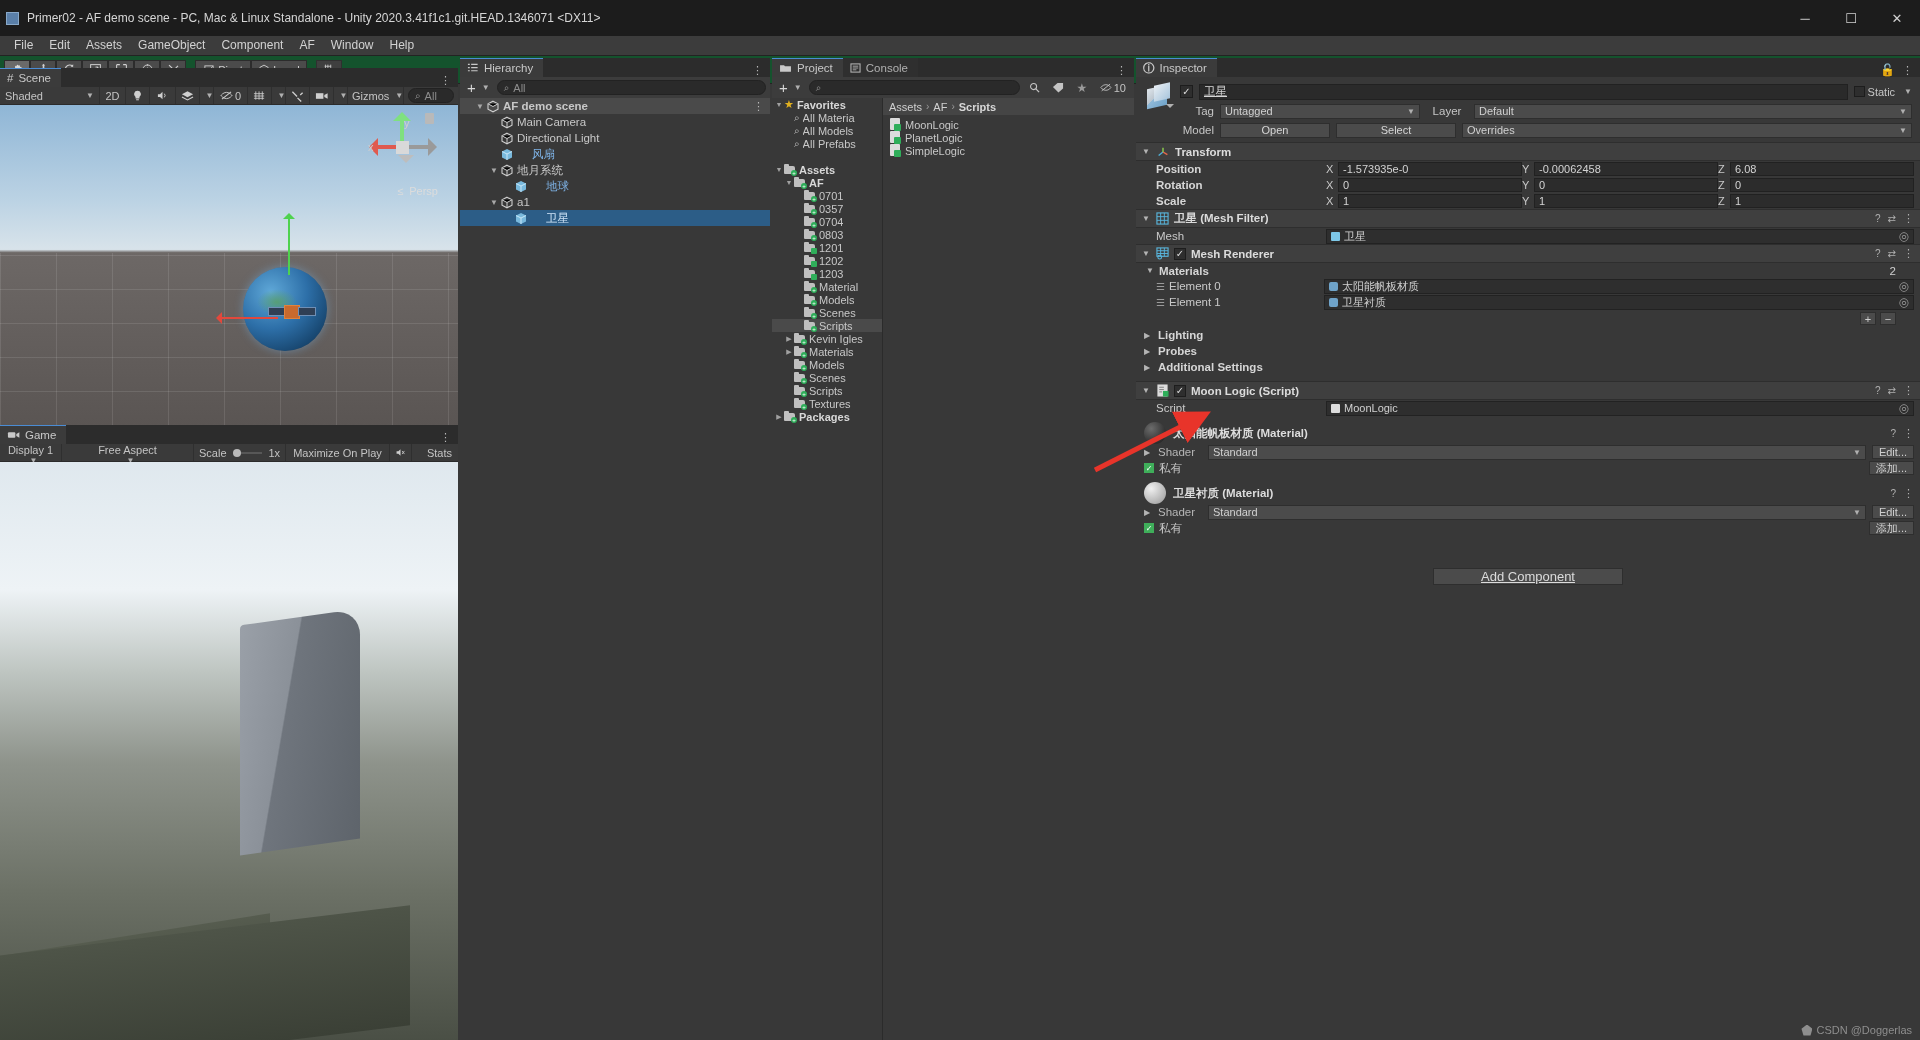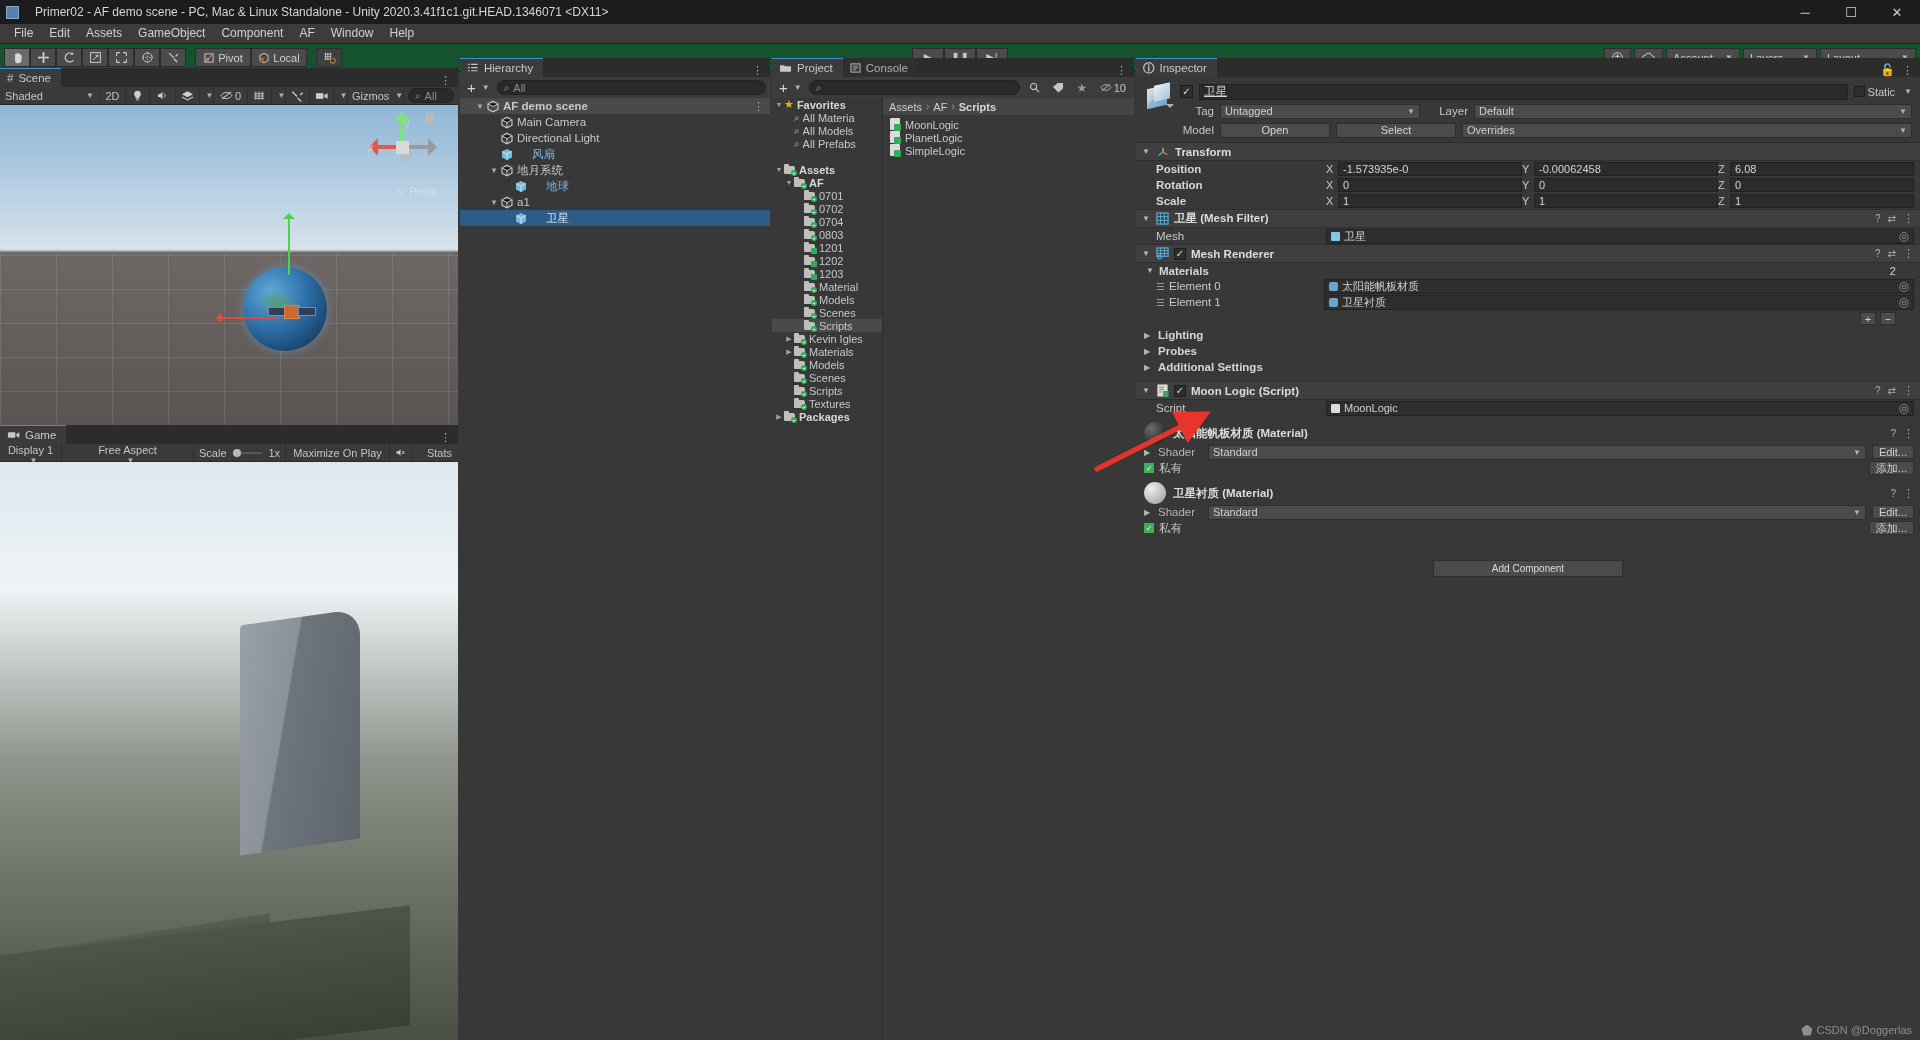--- a/index.html
+++ b/index.html
@@ -2,22 +2,22 @@
 <html><head>
 <meta charset="utf-8">
 <style>
   html,body{margin:0;padding:0;background:#383838;}
   body{width:1920px;height:1040px;overflow:hidden;
        font-family:"Liberation Sans","DejaVu Sans",sans-serif;
        font-size:12px;color:#c4c4c4;-webkit-font-smoothing:antialiased;}
   .app{position:relative;width:1920px;height:1040px;background:#383838;}
 
   
-  .titlebar{height:24px;background:#1c1c1c;display:flex;align-items:center;
-            padding:0 0 0 6px;font-size:12px;color:#d6d6d6;gap:8px;}
+  .titlebar{height:36px;background:#1c1c1c;display:flex;align-items:center;
+            padding:0 0 0 6px;font-size:12px;color:#d6d6d6;}
   .titlebar .tlogo{width:13px;height:13px;background:#5a7fa8;border:1px solid #88a8c8;
             margin-right:8px;box-sizing:border-box;flex:none;}
   .titlebar .ttext{white-space:nowrap;}
   .wbtns{margin-left:auto;display:flex;height:22px;}
   .wbtn{width:46px;height:22px;display:flex;align-items:center;justify-content:center;
         color:#d0d0d0;font-size:13px;}
 
   
   .menubar{height:19px;background:#3c3c3c;display:flex;align-items:center;
            padding-left:6px;border-bottom:1px solid #232323;}
@@ -216,22 +216,22 @@
   .sphere.light{background:radial-gradient(circle at 33% 30%,#f0f0f0,#a8a8a8 80%);}
   .matname{font-size:11.5px;font-weight:bold;color:#dcdcdc;}
   .shaderrow{height:16px;display:flex;align-items:center;padding:0 6px 0 8px;gap:6px;font-size:11.5px;}
   .shaderrow .tw{font-size:8px;color:#b4b4b4;width:8px;}
   .shaderrow .slbl{width:44px;color:#b6b6b6;}
   .privrow{height:16px;display:flex;align-items:center;padding:0 6px 0 8px;gap:5px;font-size:11.5px;}
   .greenchk{width:10px;height:10px;background:#3fae5a;display:flex;align-items:center;justify-content:center;
             color:#fff;font-size:8px;box-sizing:border-box;flex:none;}
   .smallbtn{height:14px;background:#4b4b4b;border:1px solid #2e2e2e;padding:0 6px;display:flex;
             align-items:center;font-size:11px;color:#d0d0d0;box-sizing:border-box;}
-  .addcomp{margin:24px auto 0 auto;width:190px;height:17px;background:#4b4b4b;border:1px solid #2e2e2e;
-           display:flex;align-items:center;justify-content:center;font-size:10px;color:#dcdcdc;box-sizing:border-box;}
+  .addcomp{margin:32px auto 0 auto;width:190px;height:17px;background:#4b4b4b;border:1px solid #2e2e2e;
+           display:flex;align-items:center;justify-content:center;font-size:13px;color:#dcdcdc;box-sizing:border-box;text-decoration:underline;}
 
   
   .annot{position:absolute;left:1090px;top:408px;width:130px;height:70px;pointer-events:none;}
 
   .watermark{position:absolute;right:8px;bottom:4px;font-size:11px;color:#8e8e8e;
              display:flex;align-items:center;gap:4px;}
   .wm-ic{width:11px;height:11px;background:#8e8e8e;clip-path:polygon(50% 0,100% 38%,82% 100%,18% 100%,0 38%);}
 </style>
 </head>
 <body>
@@ -703,21 +703,21 @@
                 <span class="badge">+</span>
               </span>
               <span class="nm">0701</span>
             </div>
             <div class="prow" style="padding-left: 22px;">
               <span class="arrow"></span>
               <span class="fold">
                 <span class="fb"></span>
                 <span class="badge">+</span>
               </span>
-              <span class="nm">0702</span>
+              <span class="nm">0357</span>
             </div>
             <div class="prow" style="padding-left: 22px;">
               <span class="arrow"></span>
               <span class="fold">
                 <span class="fb"></span>
                 <span class="badge">+</span>
               </span>
               <span class="nm">0704</span>
             </div>
             <div class="prow" style="padding-left: 22px;">
@@ -908,21 +908,21 @@
               <span>Static</span>
               <span class="caret">▼</span>
             </div>
           </div>
           <div class="row2">
             <span class="lbl" style="width:34px;text-align:right;">Tag</span>
             <span class="dropdown" style="width:200px;">
               <span>Untagged</span>
               <span class="caret">▼</span>
             </span>
-            <span class="lbl" style="width:42px;text-align:right;">Layer</span>
+            <span class="lbl" style="width:42px;text-align:center;">Layer</span>
             <span class="dropdown" style="flex:1;">
               <span>Default</span>
               <span class="caret">▼</span>
             </span>
           </div>
           <div class="row2">
             <span class="lbl" style="width:34px;text-align:right;">Model</span>
             <span class="btnflat" style="width:110px;">Open</span>
             <span class="btnflat" style="width:120px;">Select</span>
             <span class="dropdown" style="flex:1;">

